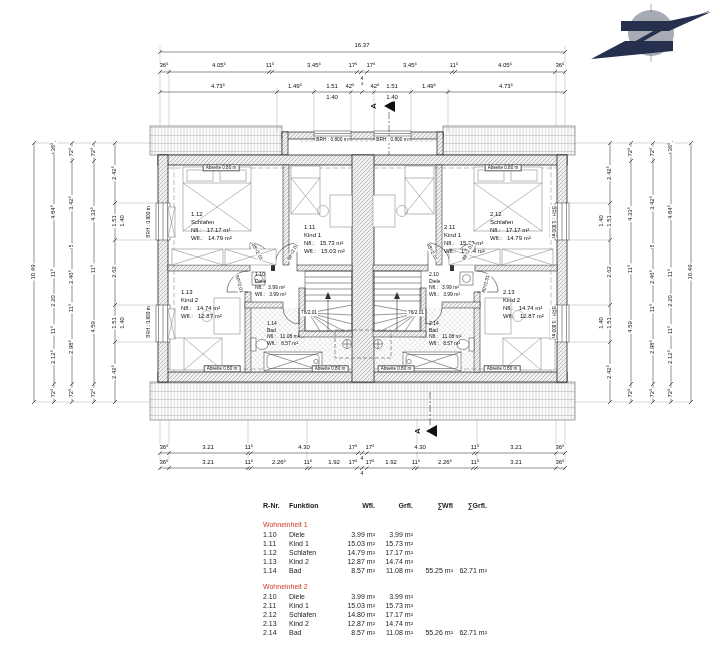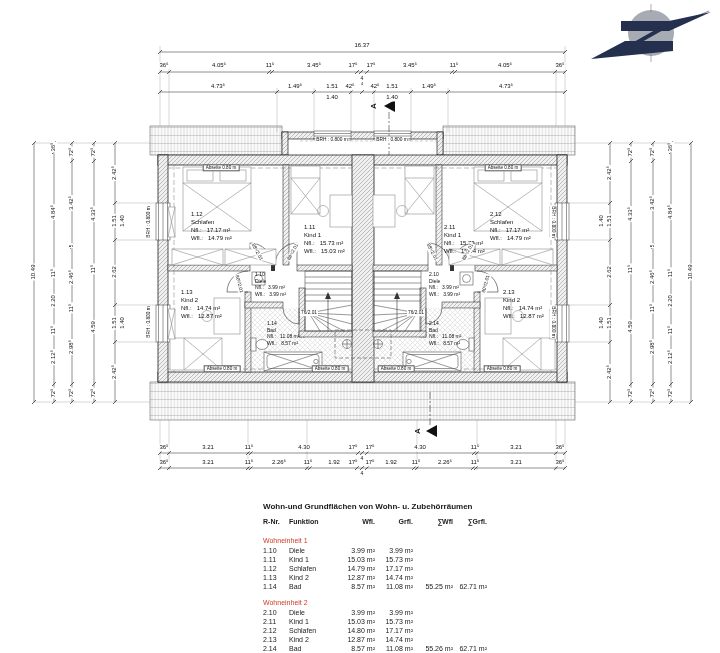--- a/index.html
+++ b/index.html
@@ -454,21 +454,20 @@
       <span class="lbl box" style="left: 503px; top: 168px; font-size: 4.6px; transform: translate(-50%, -50%);">Abseite 0.80 m</span>
       <span class="lbl box" style="left: 222px; top: 369px; font-size: 4.6px; transform: translate(-50%, -50%);">Abseite 0.80 m</span>
       <span class="lbl box" style="left: 330px; top: 369px; font-size: 4.6px; transform: translate(-50%, -50%);">Abseite 0.80 m</span>
       <span class="lbl box" style="left: 396px; top: 369px; font-size: 4.6px; transform: translate(-50%, -50%);">Abseite 0.80 m</span>
       <span class="lbl box" style="left: 502px; top: 369px; font-size: 4.6px; transform: translate(-50%, -50%);">Abseite 0.80 m</span>
       <span class="lbl bold" style="left: 374px; top: 106px; font-size: 8px; transform: translate(-50%, -50%) rotate(-90deg);">A</span>
       <span class="lbl bold" style="left: 418px; top: 431px; font-size: 8px; transform: translate(-50%, -50%) rotate(-90deg);">A</span>
     </div>
 
 <div class="areas">
-  <div class="title">Wohn-und Grundflächen von Wohn- u. Zubehörräumen</div>
   <table>
     <colgroup>
           <col class="c1">
           <col class="c2">
           <col class="c3">
           <col class="c4">
           <col class="c5">
           <col class="c6">
         </colgroup>
     <thead>

